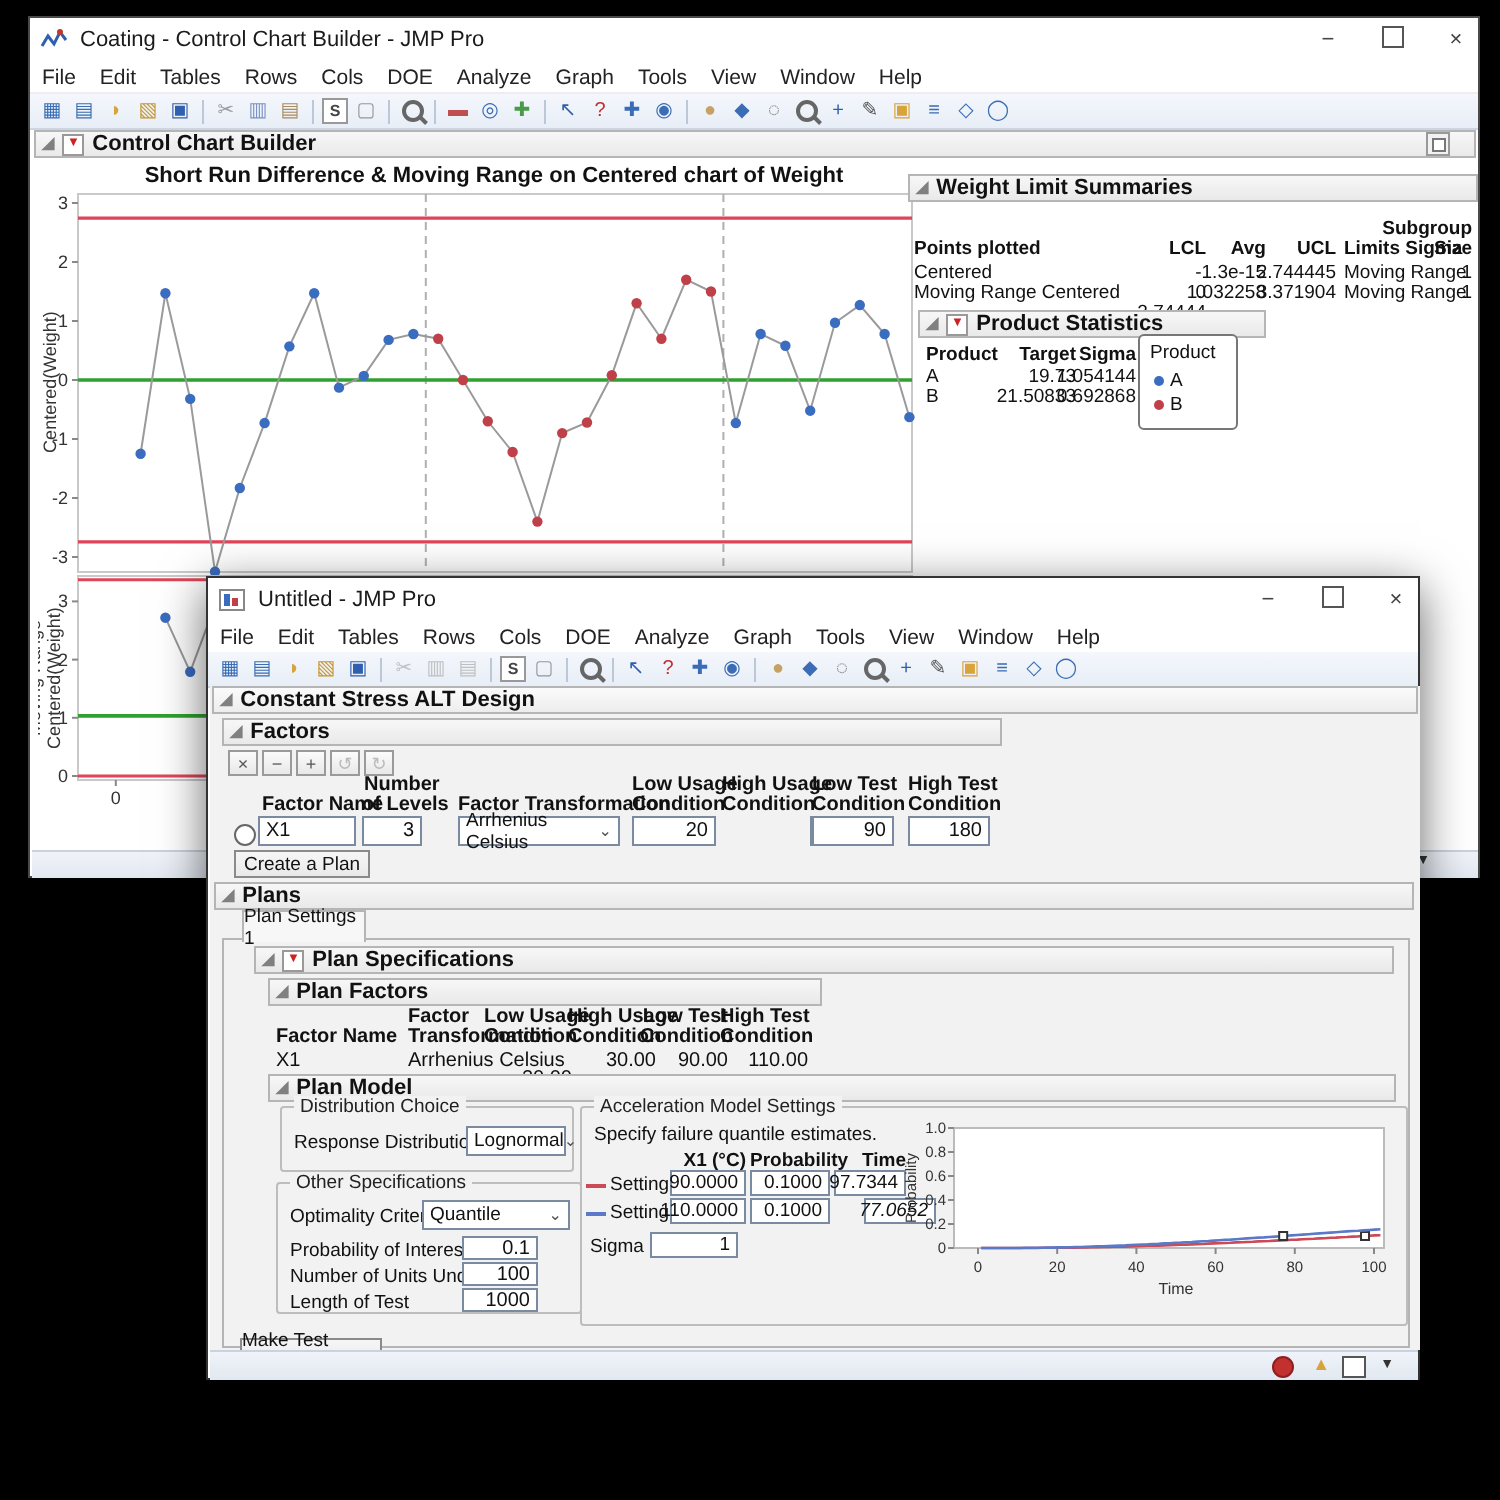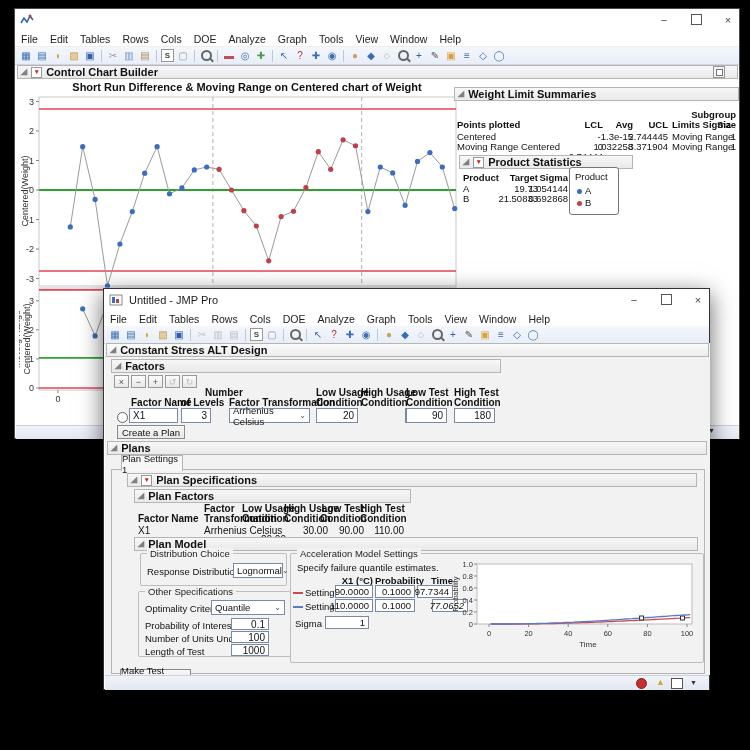--- a/index.html
+++ b/index.html
@@ -61,20 +61,21 @@
 <body>
 
 <div class="stage">
 
   <div class="win" id="bg-window" style="left:14px;top:8px;width:726px;height:431px;">
     <div class="titlebar">
       <svg width="14" height="12" style="margin-left:5px">
         <polyline points="1,9 4,4 7,8 10,2 13,6" fill="none" stroke="#2f5fae" stroke-width="1.5"></polyline>
         <circle cx="10" cy="2" r="1.5" fill="#c0392b"></circle>
       </svg>
+      <span class="ttl">Coating - Control Chart Builder - JMP Pro</span>
       <span class="wctrls">
         <span class="wc">−</span>
         <span class="wc"><span class="maxbox"></span></span>
         <span class="wc">×</span>
       </span>
     </div>
     <div class="menubar" style="top:22px;">
         <span>File</span>
         <span>Edit</span>
         <span>Tables</span>
@@ -379,21 +380,21 @@
       <span class="disc">◢</span>
       <span>Factors</span>
     </div>
     <span class="sbtn" style="left:10px;top:86px;">×</span>
     <span class="sbtn" style="left:27px;top:86px;">−</span>
     <span class="sbtn" style="left:44px;top:86px;">+</span>
     <span class="sbtn" style="left:61px;top:86px;color:#bbb;">↺</span>
     <span class="sbtn" style="left:78px;top:86px;color:#bbb;">↻</span>
 
     <span class="lbl b" style="left:27px;top:108px;">Factor Name</span>
-    <span class="lbl b" style="left:85px;top:98px;padding-left:16px;">Number</span>
+    <span class="lbl b" style="left:62px;top:98px;padding-left:16px;">Number</span>
     <span class="lbl b" style="left:77px;top:108px;">of Levels</span>
     <span class="lbl b" style="left:125px;top:108px;">Factor Transformation</span>
     <span class="lbl b" style="left:212px;top:98px;">Low Usage</span>
     <span class="lbl b" style="left:212px;top:108px;">Condition</span>
     <span class="lbl b" style="left:257px;top:98px;">High Usage</span>
     <span class="lbl b" style="left:257px;top:108px;">Condition</span>
     <span class="lbl b" style="left:302px;top:98px;">Low Test</span>
     <span class="lbl b" style="left:302px;top:108px;">Condition</span>
     <span class="lbl b" style="left:350px;top:98px;">High Test</span>
     <span class="lbl b" style="left:350px;top:108px;">Condition</span>

